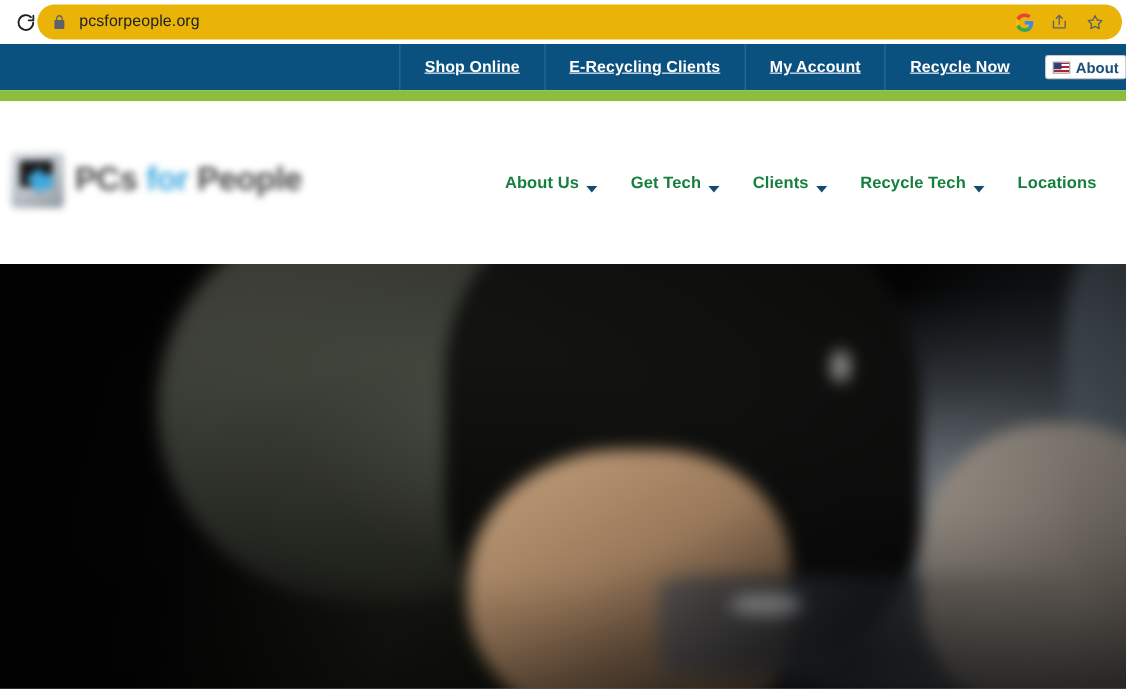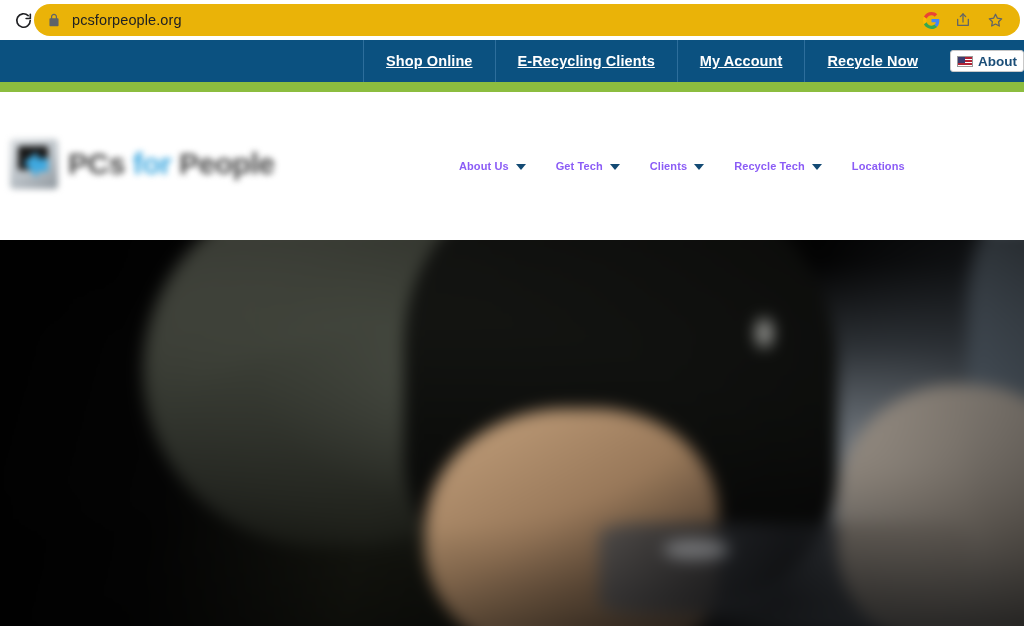--- a/index.html
+++ b/index.html
@@ -141,24 +141,24 @@
     white-space:nowrap;
   }
   .logo-text .accent{ color:#3fa9e0; }
 
   .mainnav{
     position:absolute; left:444px; top:0; height:148px;
     display:flex; align-items:center;
     gap:0;
   }
   .mainnav-item{
-    display:flex; align-items:center; gap:7px;
+    display:flex; align-items:flex-end; gap:7px;
     padding:0 15px;
-    color:#8b5cf6;
-    font-size:11px;
+    color:#15803d;
+    font-size:15px;
     font-weight:bold;
     white-space:nowrap;
     letter-spacing:.1px;
   }
   .caret{
     width:0; height:0;
     border-left:5px solid transparent;
     border-right:5px solid transparent;
     border-top:6px solid #134a74;
     flex:0 0 auto;

